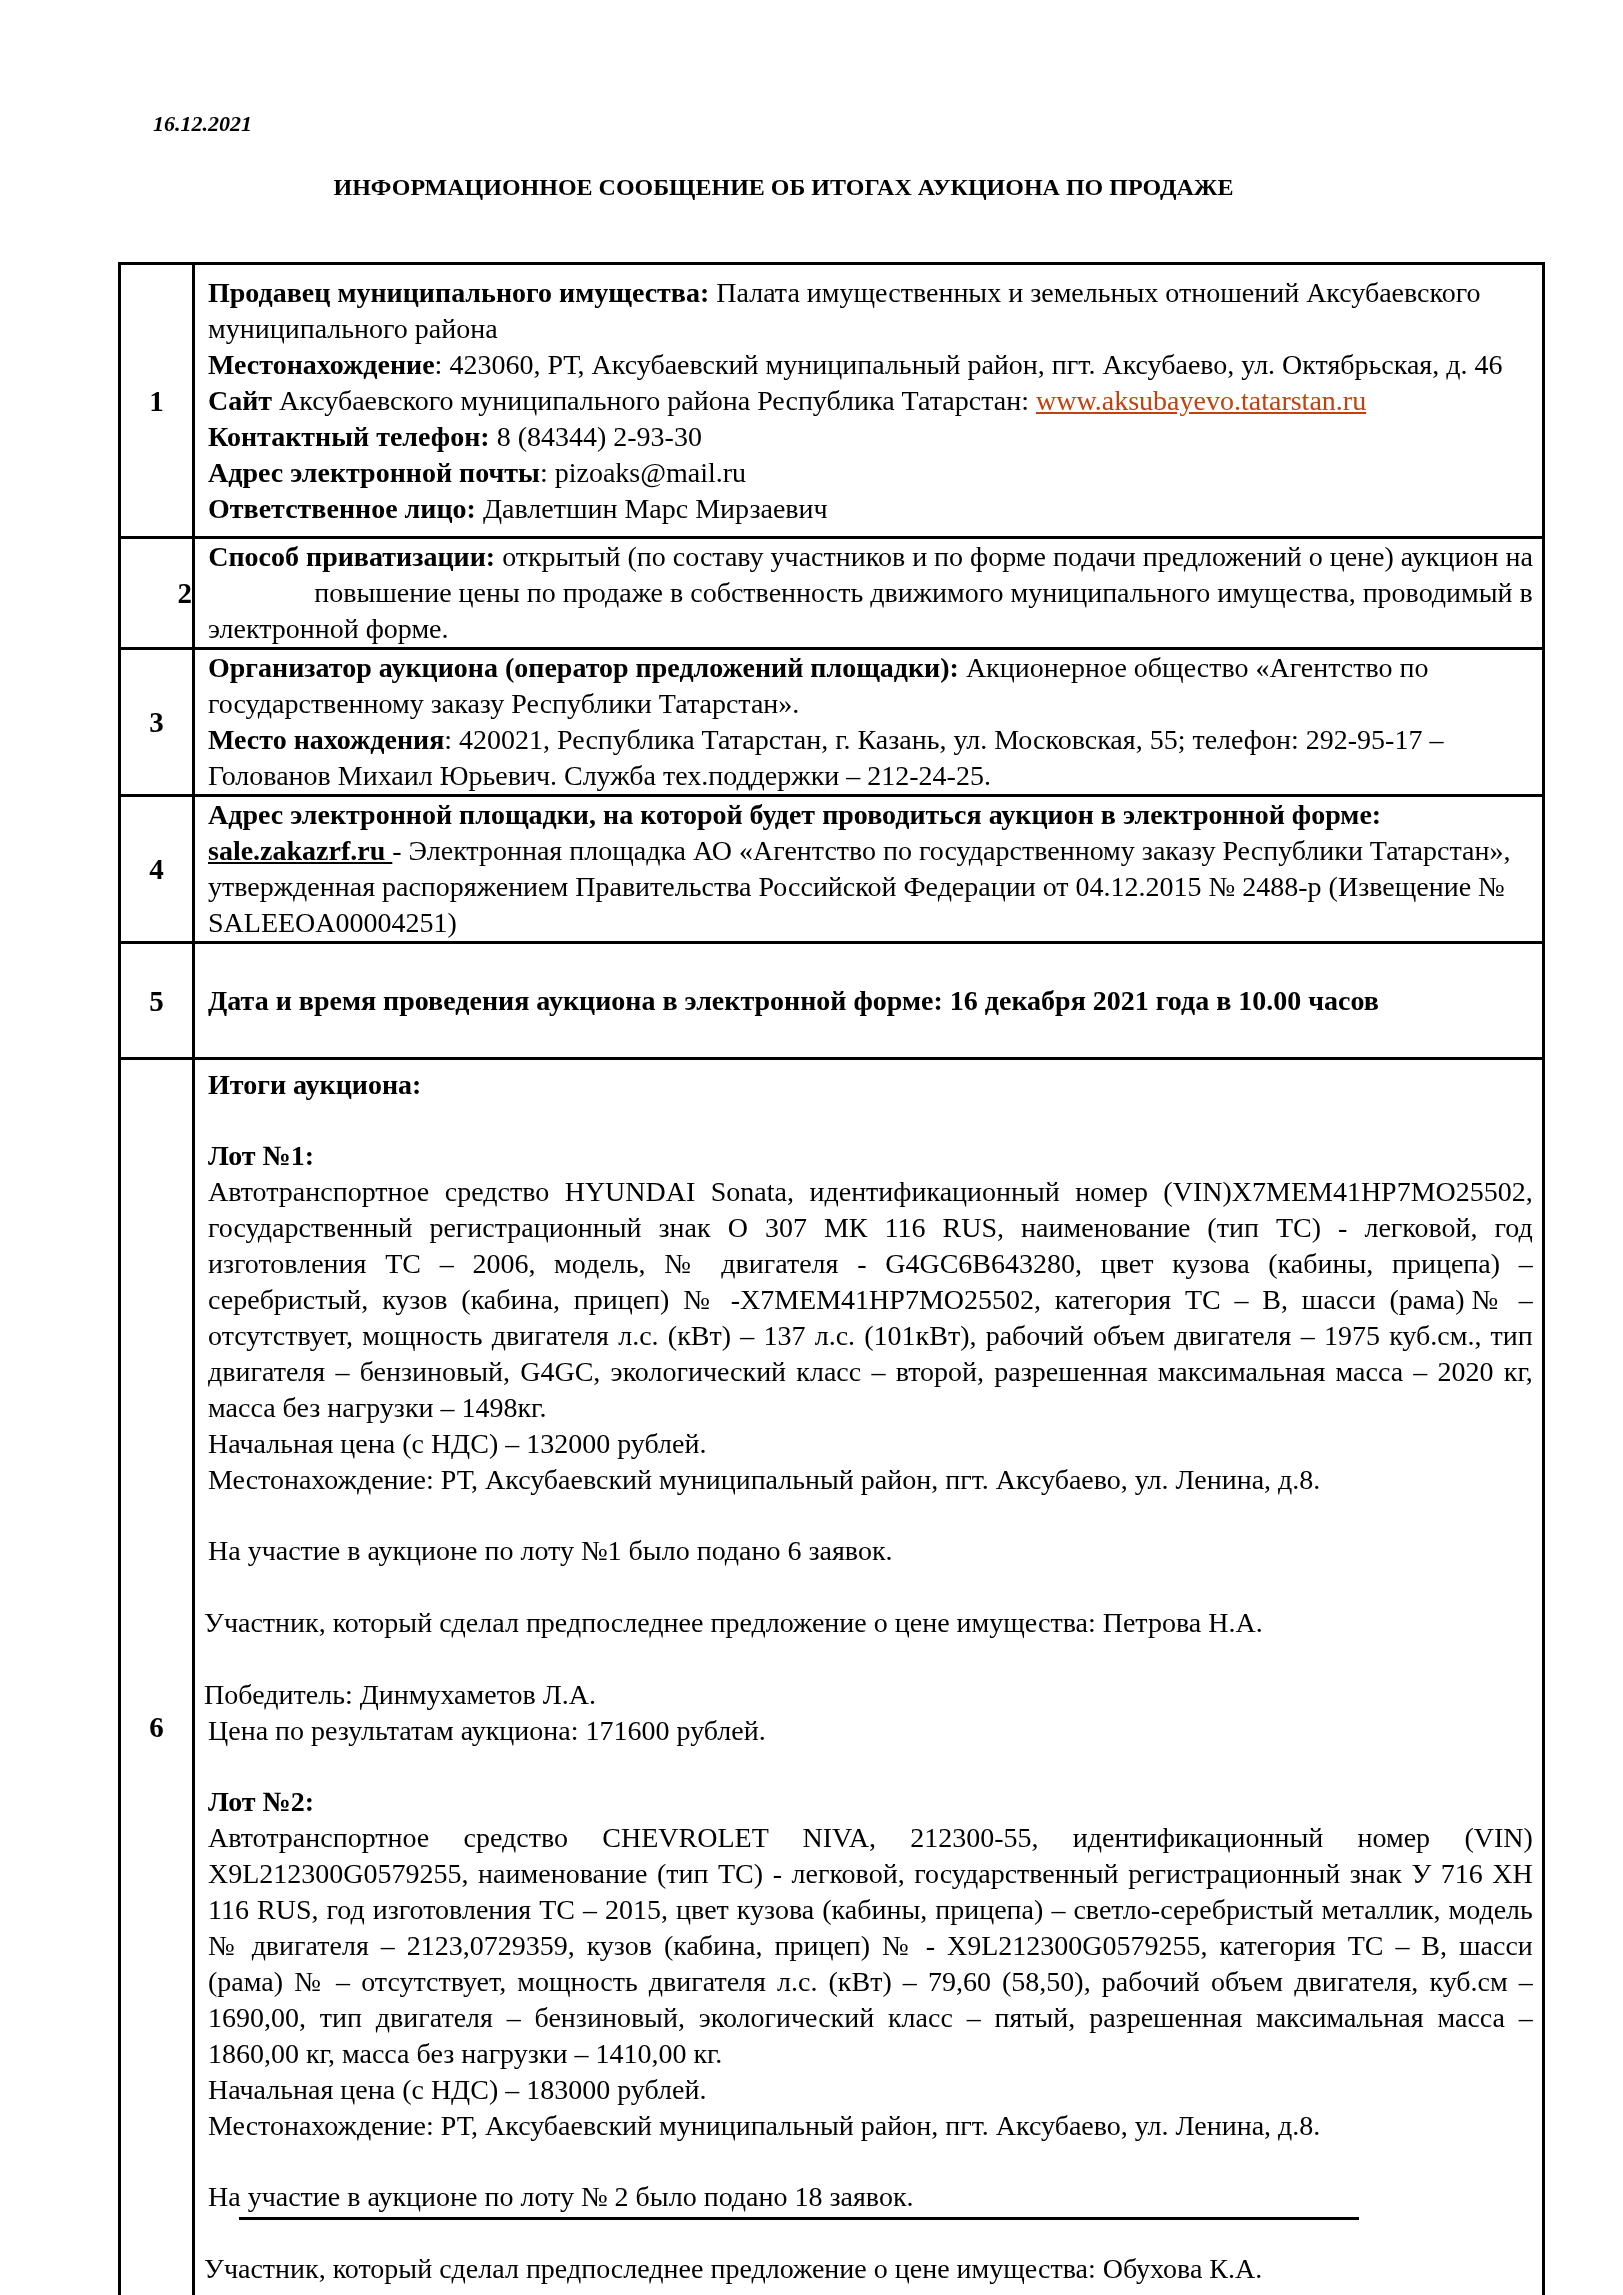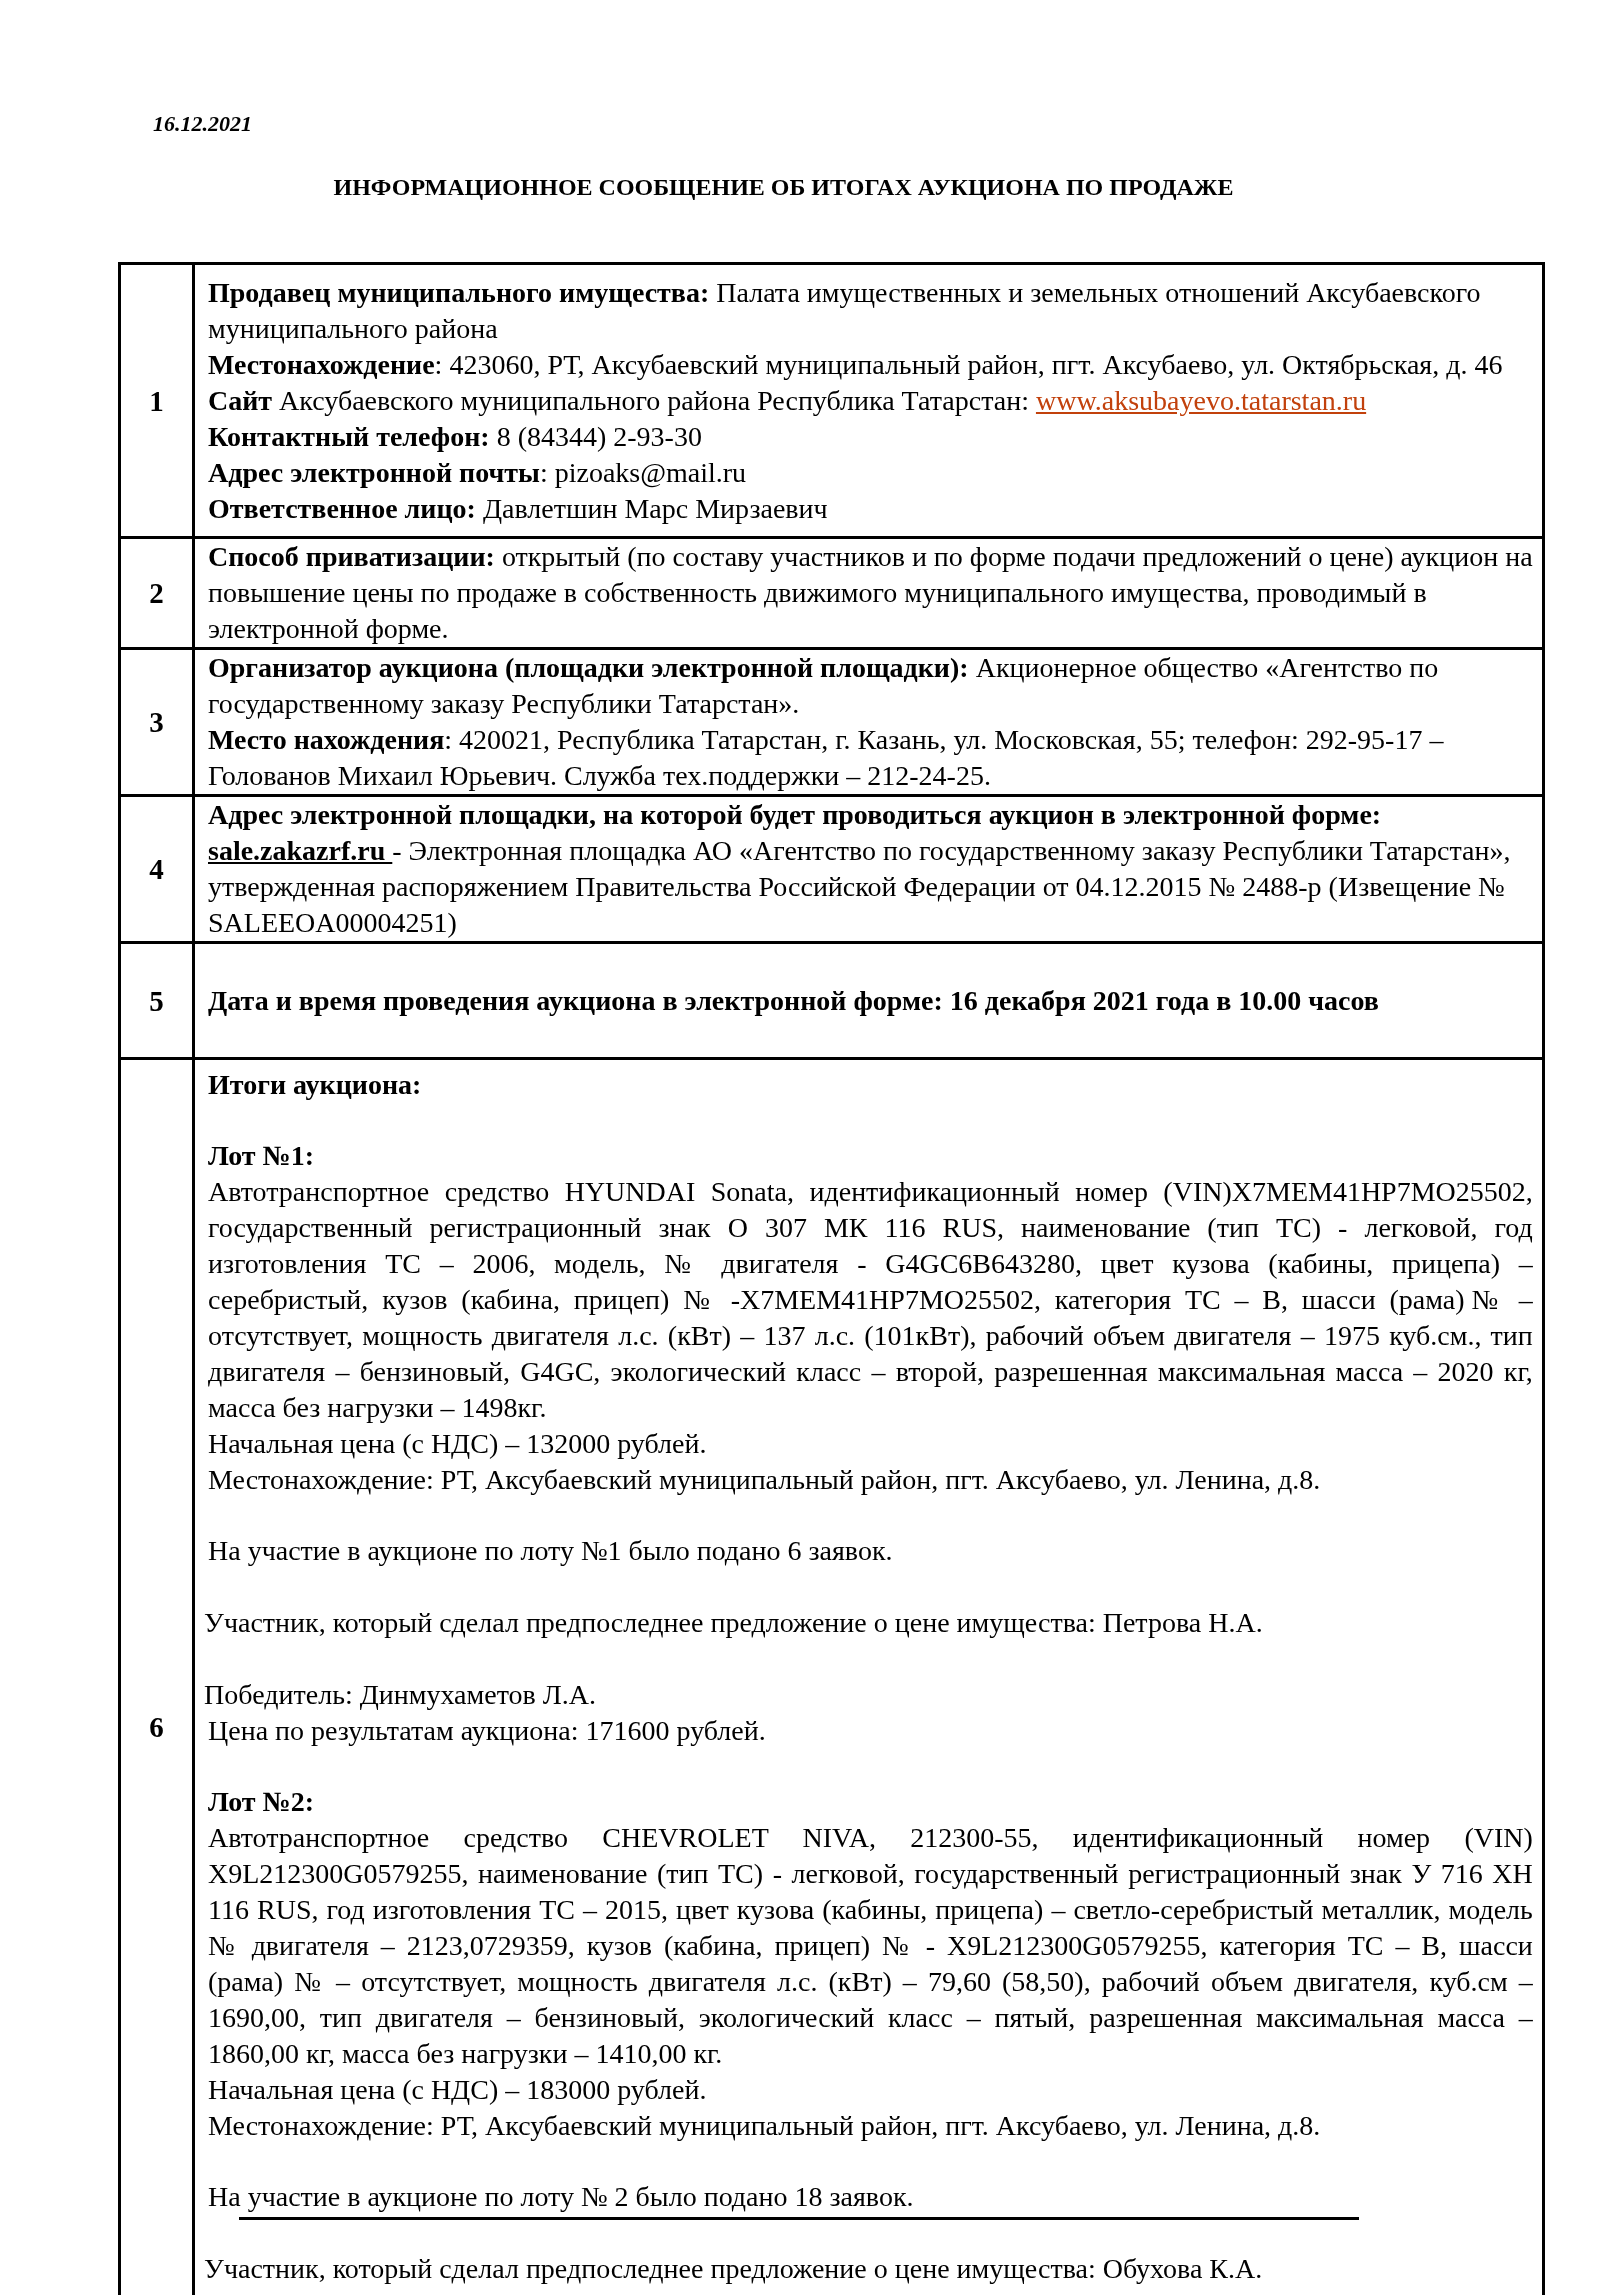--- a/index.html
+++ b/index.html
@@ -14,21 +14,21 @@
   td.num { width:71px; text-align:center; font-weight:bold; font-size:29px; }
   td.content { padding:0 9.2px 0 13px !important; text-align:left; }
   .just { text-align:justify; text-align-last:left; }
   .b { font-weight:bold; }
   .link-blue { color:#c2410c; text-decoration:underline; }
   .u { text-decoration:underline; }
   .gap { display:block; height:35px; }
   .indent-neg { margin-left:-3.9px;margin-top:36px; }
   .footer-line { position:absolute; left:239px; top:2217px; width:1120px; height:3.3px; background:#000; }
   .r1 td { height:271px; }
-  .r2 td { height:108px; }
+  .r2 td { height:108px;text-align:right; }
   .r3 td { height:130px; }
   .r4 td { height:131px; }
   .r5 td { height:113px; }
   .r6 td { height:1129px; vertical-align:top; }
   .r6 td.num { vertical-align:middle; }
   .r6 .content-inner { padding-top:6.5px; }
 </style>
 </head>
 <body>
 
@@ -69,21 +69,21 @@
     <td class="num">2</td>
     <td class="content just">
       <span class="b">Способ приватизации:</span><span> открытый (по составу участников и по форме подачи предложений о цене) аукцион на повышение цены по продаже в собственность движимого муниципального имущества, проводимый в электронной форме.</span>
     </td>
   </tr>
 
   <tr class="r3">
     <td class="num">3</td>
     <td class="content just">
       <div>
-        <span class="b">Организатор аукциона (площадки электронной площадки):</span><span> Акционерное общество «Агентство по государственному заказу Республики Татарстан».</span>
+        <span class="b">Организатор аукциона (оператор предложений площадки):</span><span> Акционерное общество «Агентство по государственному заказу Республики Татарстан».</span>
       </div>
       <div>
         <span class="b">Место нахождения</span><span>: 420021, Республика Татарстан, г. Казань, ул. Московская, 55; телефон: 292-95-17 – Голованов Михаил Юрьевич. Служба тех.поддержки – 212-24-25.</span>
       </div>
     </td>
   </tr>
 
   <tr class="r4">
     <td class="num">4</td>
     <td class="content just">

